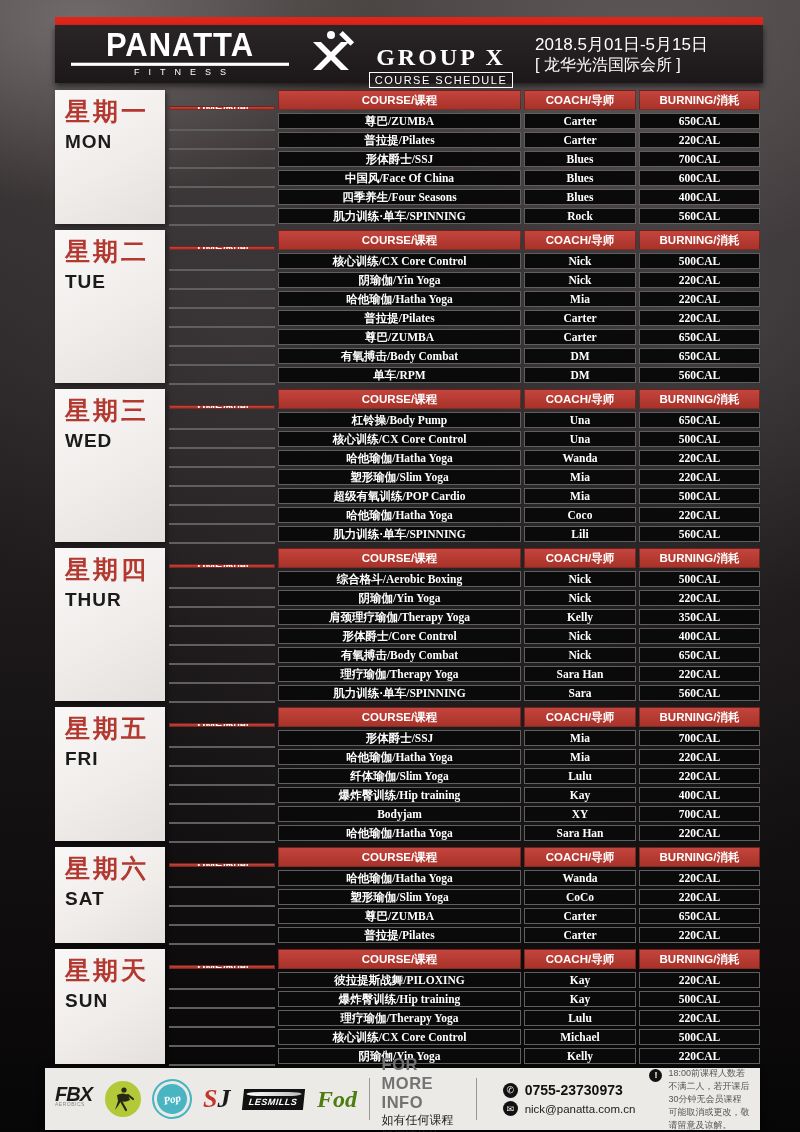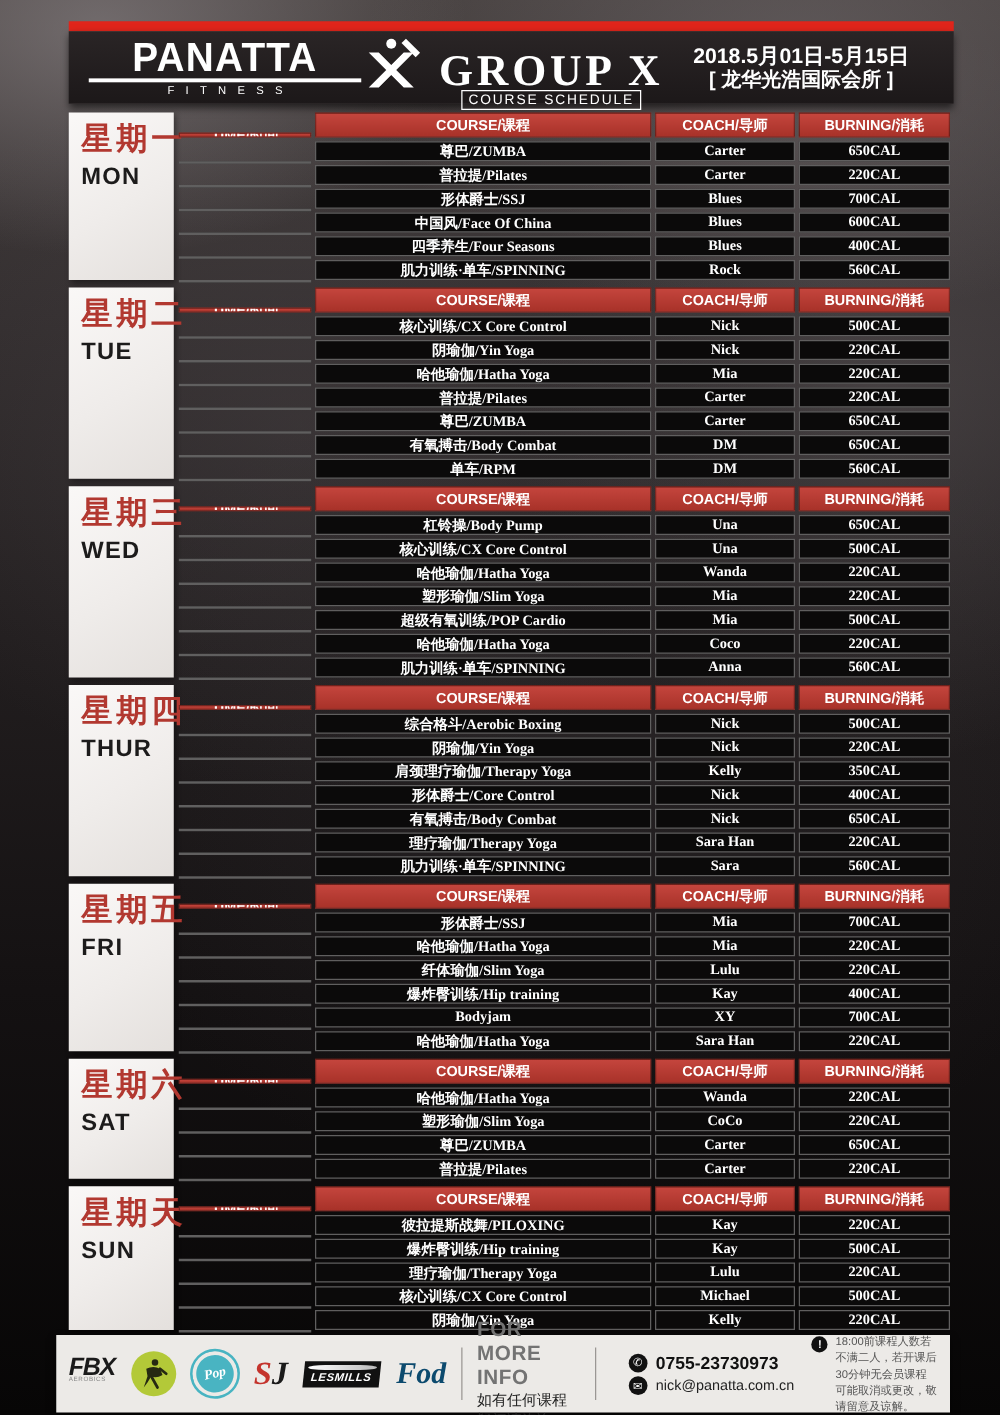--- a/index.html
+++ b/index.html
@@ -34,35 +34,35 @@
   .brand-name {
     color:#fff; font-weight:bold; font-size:31px; letter-spacing:1px;
     line-height:30px; transform:scaleY(1.05); text-align:center;
     border-bottom:3px solid #fff; padding-bottom:1px;
   }
   .brand-sub { color:#fff; font-size:9px; letter-spacing:9px; text-align:center; margin-top:2px; text-indent:9px;}
   .center-logo { flex:1; display:flex; align-items:center; justify-content:center; gap:12px; }
   .groupx-text { text-align:center; }
   .groupx-title {
     color:#fff; font-family:"Liberation Serif", serif; font-weight:bold;
-    font-size:35px; letter-spacing:3px; line-height:26px;margin-top:24px;
+    font-size:24px; letter-spacing:3px; line-height:26px;margin-top:24px;
   }
   .groupx-sub {
     color:#fff; font-size:11px; letter-spacing:1.5px; border:1px solid #fff;
     padding:0 5px; margin-top:1px; display:inline-block; line-height:14px;
   }
-  .date-block { width:212px; text-align:center; color:#fff; font-weight:bold; }
+  .date-block { width:212px; color:#fff; font-weight:normal; }
   .date-line1 { font-size:17px; line-height:20px; }
   .date-line2 { font-size:16px; line-height:19px; }
 
   
   .sections { position:absolute; left:55px; top:90px; width:705px; }
   .section { display:flex; gap:4px; margin-bottom:6px; }
   .day-panel {
-    width:84px; background:linear-gradient(150deg,#faf8f7 0%,#efecea 55%,#e4e0dd 100%);
+    width:110px; background:linear-gradient(150deg,#faf8f7 0%,#efecea 55%,#e4e0dd 100%);
     padding:7px 0 0 10px; box-shadow:2px 2px 5px rgba(0,0,0,.45);
   }
   .day-cn {
     color:#b23830; font-family:"Liberation Serif", serif; font-weight:bold;
     font-size:25px; letter-spacing:3px; line-height:30px; white-space:nowrap;
   }
   .day-en { color:#1c1b1b; font-weight:bold; font-size:19px; letter-spacing:1px; margin-top:4px; }
   .sched-table { flex:1; }
   .t-row { display:flex; gap:3px; height:16px; margin-top:3px; }
   .t-row.head { height:20px; margin-top:0; }
@@ -108,21 +108,21 @@
   .logo-sj .s { color:#c4332c; } .logo-sj .j { color:#1a1a1a; }
   .logo-lesmills {
     background:#111; color:#fff; font-weight:bold; font-style:italic;
     font-size:9px; letter-spacing:.5px; padding:8px 6px 3px 6px; position:relative;
     transform:skewX(-6deg);
   }
   .logo-lesmills::before {
     content:""; position:absolute; left:3px; right:3px; top:3px; height:4px;
     background:linear-gradient(90deg,#fff 0%, #bbb 100%); border-radius:50% / 100%;
   }
-  .logo-fod { font-family:"Liberation Serif", serif; font-style:italic; font-weight:bold; font-size:24px; color:#0c4a6e; line-height:24px;text-align:right; }
+  .logo-fod { font-family:"Liberation Serif", serif; font-style:italic; font-weight:bold; font-size:24px; color:#4d7c0f; line-height:24px;text-align:right; }
   .v-div { width:1px; height:42px; background:#9a9794; margin:0 12px; }
   .info-block { text-align:left; }
   .info-title { font-weight:bold; font-size:16.5px; color:#737373; letter-spacing:.5px; line-height:19px; }
   .info-sub { font-size:12px; color:#222; line-height:16px; }
   .contact { margin-left:14px; }
   .contact-row { display:flex; align-items:center; gap:7px; margin:3px 0; }
   .c-icon {
     width:15px; height:15px; border-radius:50%; background:#111; color:#fff;
     font-size:9px; display:flex; align-items:center; justify-content:center;
   }
@@ -327,21 +327,21 @@
           </div>
           <div class="t-row">
             <div class="cell c-time">20:30-21:30</div>
             <div class="cell c-course">哈他瑜伽/Hatha Yoga</div>
             <div class="cell c-coach">Coco</div>
             <div class="cell c-burn">220CAL</div>
           </div>
           <div class="t-row">
             <div class="cell c-time">19:30-20:15</div>
             <div class="cell c-course">肌力训练·单车/SPINNING</div>
-            <div class="cell c-coach">Anna</div>
+            <div class="cell c-coach">Lili</div>
             <div class="cell c-burn">560CAL</div>
           </div>
         </div>
     </div>
   </div>
 
   <div class="section">
     <div class="day-panel">
       <div class="day-cn">星期四</div>
       <div class="day-en">THUR</div>

